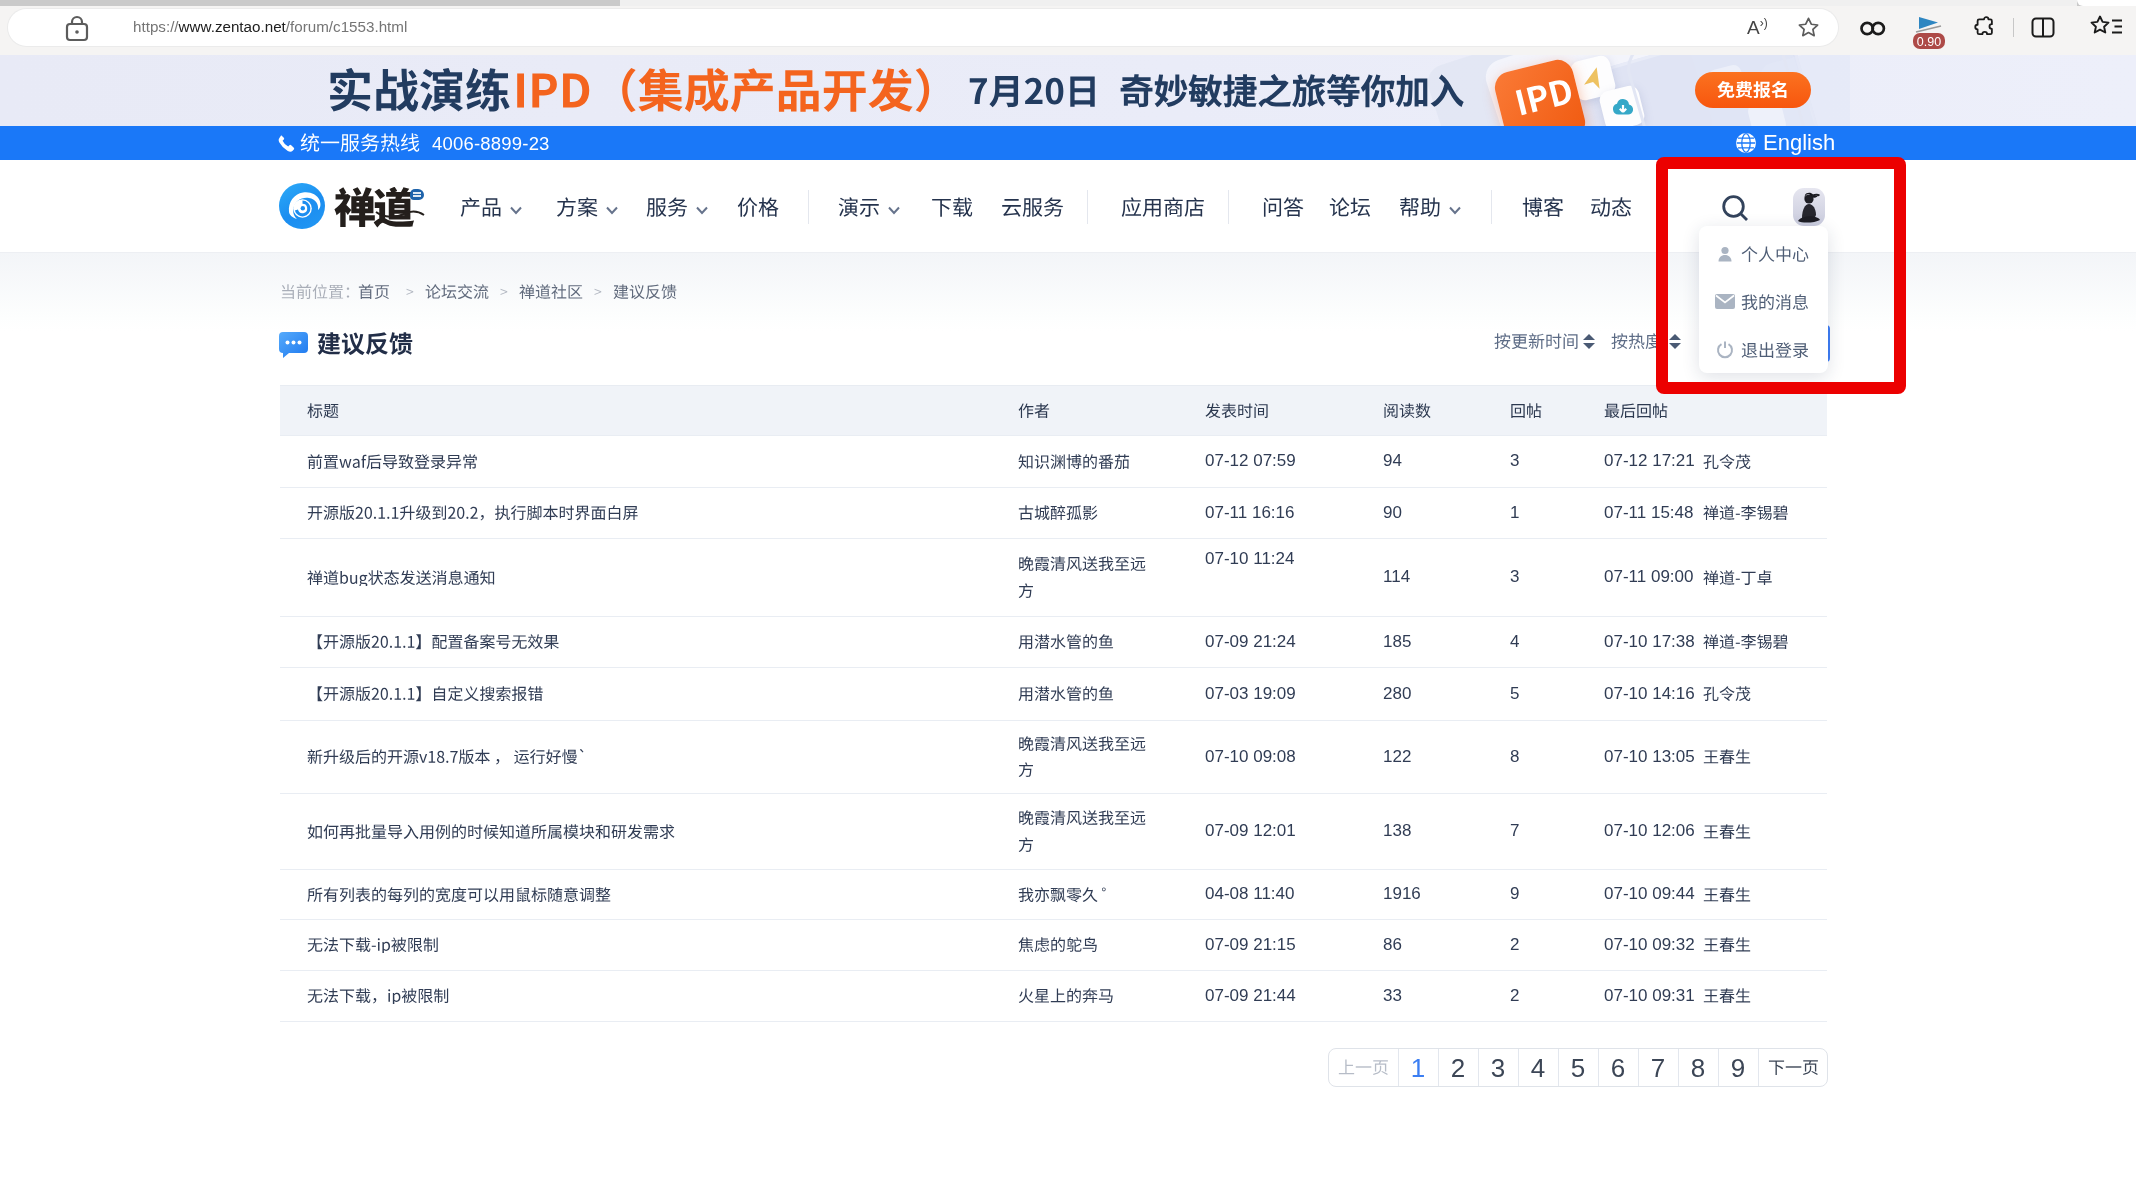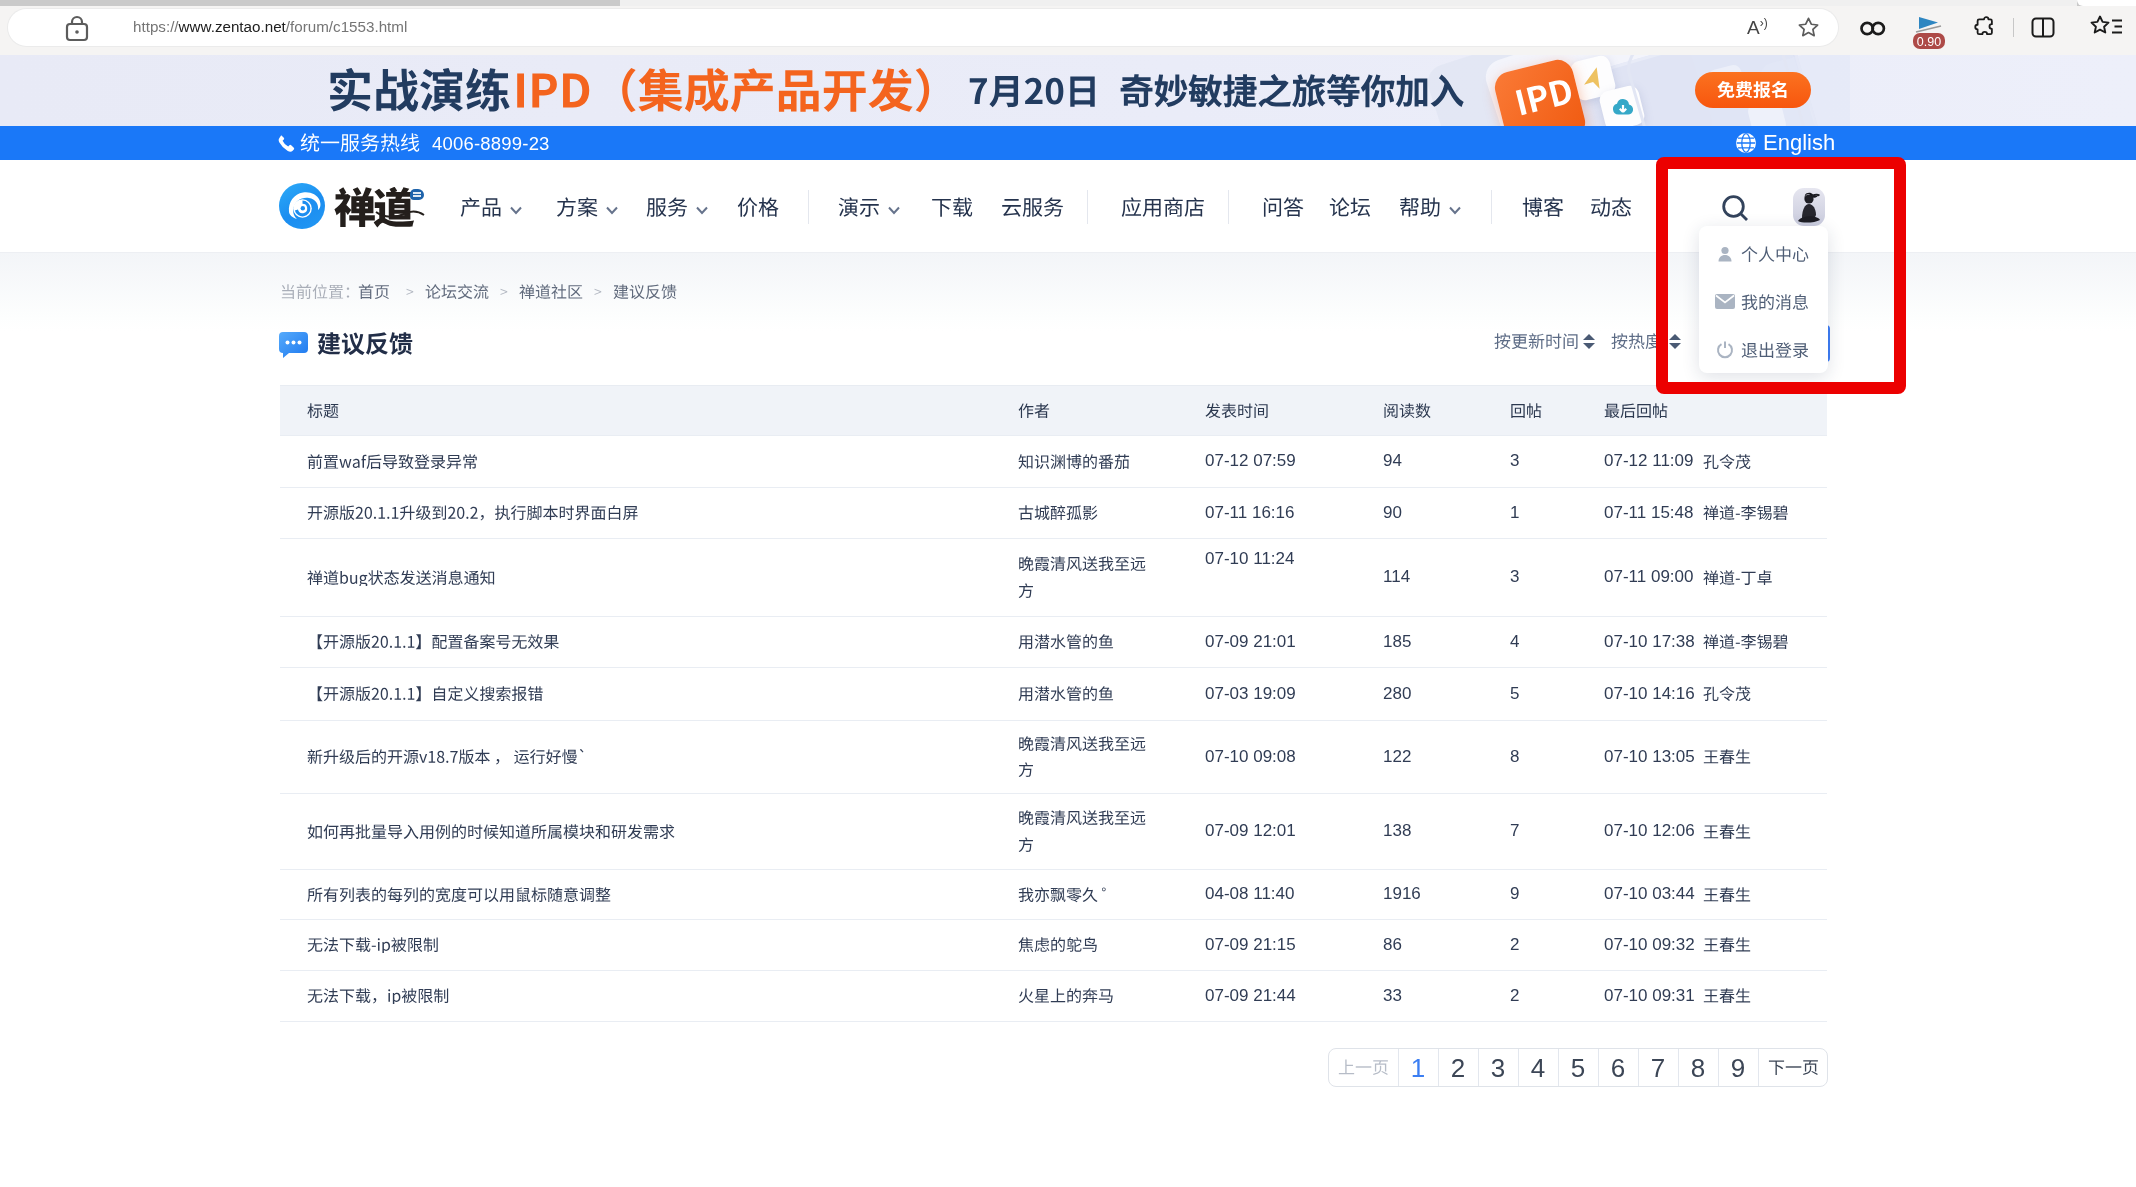--- a/index.html
+++ b/index.html
@@ -641,21 +641,21 @@
     <use href="#g118" x="1000"></use>
     <use href="#g119" x="2000"></use>
     <use href="#g63" x="3000"></use>
     <use href="#g120" x="4000"></use>
     <use href="#g121" x="5000"></use>
     <use href="#g122" x="6000"></use>
   </svg>
 <div class="ab lat" style="left:1205px;top:451.0px">07-12 07:59</div>
 <div class="ab lat" style="left:1383px;top:451.0px">94</div>
 <div class="ab lat" style="left:1510px;top:451.0px">3</div>
-<div class="ab lat" style="left:1604px;top:451.0px">07-12 11:09</div>
+<div class="ab lat" style="left:1604px;top:451.0px">07-12 17:21</div>
 <svg class="t" style="left:1703.0px;top:453.5px;width:48.0px;height:16px;" viewBox="0 -860 3000 1000" fill="#303c54">
     <use href="#g123"></use>
     <use href="#g124" x="1000"></use>
     <use href="#g125" x="2000"></use>
   </svg>
 <svg class="t" style="left:307.0px;top:505.0px;width:331.5px;height:16px;" viewBox="0 -860 20719 1000" fill="#303c54">
     <use href="#g126"></use>
     <use href="#g127" x="1000"></use>
     <use href="#g128" x="2000"></use>
     <use href="#g129" x="3000"></use>
@@ -762,21 +762,21 @@
     <use href="#g178" x="14776"></use>
   </svg>
 <svg class="t" style="left:1018.0px;top:634.0px;width:96.0px;height:16px;" viewBox="0 -860 6000 1000" fill="#303c54">
     <use href="#g54"></use>
     <use href="#g179" x="1000"></use>
     <use href="#g180" x="2000"></use>
     <use href="#g181" x="3000"></use>
     <use href="#g120" x="4000"></use>
     <use href="#g182" x="5000"></use>
   </svg>
-<div class="ab lat" style="left:1205px;top:631.5px">07-09 21:01</div>
+<div class="ab lat" style="left:1205px;top:631.5px">07-09 21:24</div>
 <div class="ab lat" style="left:1383px;top:631.5px">185</div>
 <div class="ab lat" style="left:1510px;top:631.5px">4</div>
 <div class="ab lat" style="left:1604px;top:631.5px">07-10 17:38</div>
 <svg class="t" style="left:1703.0px;top:634.0px;width:85.6px;height:16px;" viewBox="0 -860 5347 1000" fill="#303c54">
     <use href="#g77"></use>
     <use href="#g78" x="1000"></use>
     <use href="#g150" x="2000"></use>
     <use href="#g151" x="2347"></use>
     <use href="#g152" x="3347"></use>
     <use href="#g153" x="4347"></use>
@@ -934,21 +934,21 @@
     <use href="#g166"></use>
     <use href="#g228" x="1000"></use>
     <use href="#g229" x="2000"></use>
     <use href="#g230" x="3000"></use>
     <use href="#g231" x="4000"></use>
     <use href="#g232" x="5224"></use>
   </svg>
 <div class="ab lat" style="left:1205px;top:884.0px">04-08 11:40</div>
 <div class="ab lat" style="left:1383px;top:884.0px">1916</div>
 <div class="ab lat" style="left:1510px;top:884.0px">9</div>
-<div class="ab lat" style="left:1604px;top:884.0px">07-10 03:44</div>
+<div class="ab lat" style="left:1604px;top:884.0px">07-10 09:44</div>
 <svg class="t" style="left:1703.0px;top:886.5px;width:48.0px;height:16px;" viewBox="0 -860 3000 1000" fill="#303c54">
     <use href="#g198"></use>
     <use href="#g199" x="1000"></use>
     <use href="#g200" x="2000"></use>
   </svg>
 <svg class="t" style="left:307.0px;top:937.0px;width:131.9px;height:16px;" viewBox="0 -860 8242 1000" fill="#303c54">
     <use href="#g176"></use>
     <use href="#g233" x="1000"></use>
     <use href="#g50" x="2000"></use>
     <use href="#g51" x="3000"></use>

